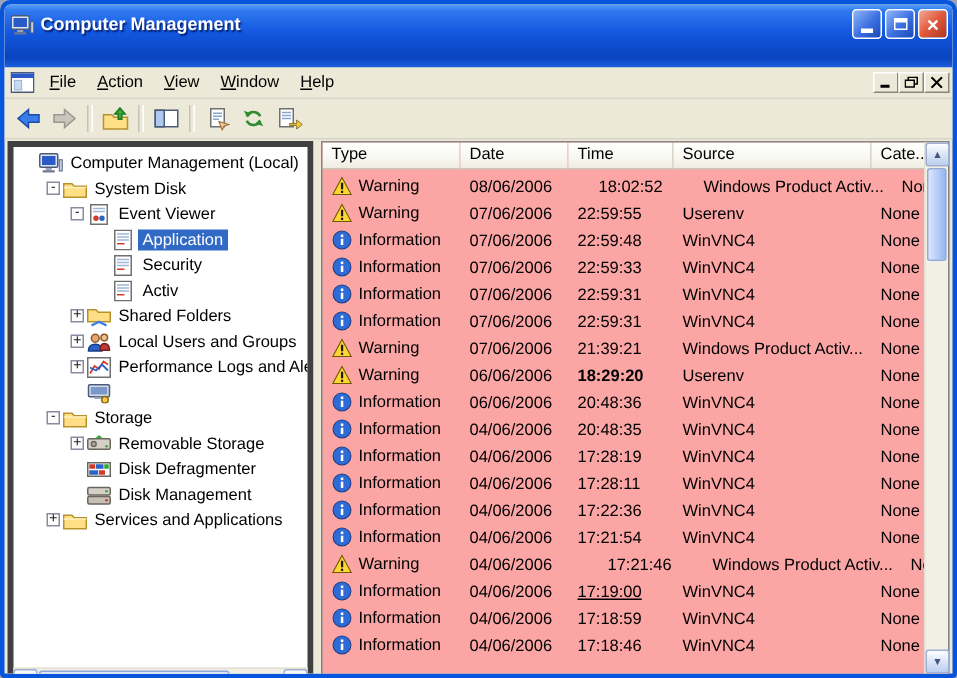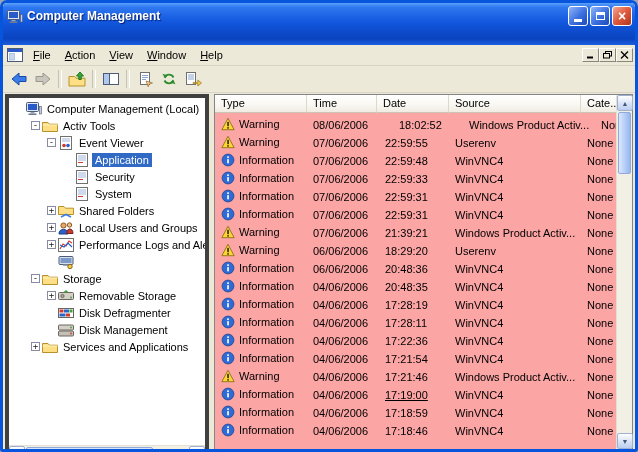--- a/index.html
+++ b/index.html
@@ -234,21 +234,21 @@
           <div class="tree-row" style="padding-left: 20px;">
             <span class="expander">
               <span class="box">-</span>
             </span>
             <span class="tree-icon">
               <svg width="16" height="14" viewBox="0 0 16 14">
                 <path d="M0.5 3.5 L6 3.5 L7.5 5.2 L15.5 5.2 L15.5 12.5 L0.5 12.5 Z" fill="#FFDF86" stroke="#B8912C"></path>
                 <path d="M0.5 6 L15.5 6" stroke="#FFF1BE"></path>
               </svg>
             </span>
-            <span class="tree-label">Activ Tools</span>
+            <span class="tree-label">System Disk</span>
           </div>
           <div class="tree-row" style="padding-left: 36px;">
             <span class="expander">
               <span class="box">-</span>
             </span>
             <span class="tree-icon">
               <svg width="16" height="14" viewBox="0 0 16 14">
                 <rect x="2.5" y="0.5" width="11" height="13" fill="#FFFFFF" stroke="#707070"></rect>
                 <rect x="4" y="2.5" width="8" height="1" fill="#9FB6D9"></rect>
                 <rect x="4" y="4.5" width="8" height="1" fill="#9FB6D9"></rect>
@@ -288,21 +288,21 @@
             <span class="expander"></span>
             <span class="tree-icon">
               <svg width="16" height="14" viewBox="0 0 16 14">
                 <rect x="2.5" y="0.5" width="11" height="13" fill="#FFFFFF" stroke="#707070"></rect>
                 <rect x="4" y="2.5" width="8" height="1" fill="#9FB6D9"></rect>
                 <rect x="4" y="4.5" width="8" height="1" fill="#9FB6D9"></rect>
                 <rect x="4" y="6.5" width="8" height="1" fill="#9FB6D9"></rect>
                 <rect x="4" y="9" width="5" height="1" fill="#D43A2A"></rect>
               </svg>
             </span>
-            <span class="tree-label">System</span>
+            <span class="tree-label">Activ</span>
           </div>
           <div class="tree-row" style="padding-left: 36px;">
             <span class="expander">
               <span class="box">+</span>
             </span>
             <span class="tree-icon">
               <svg width="16" height="14" viewBox="0 0 16 14">
                 <path d="M0.5 2.5 L6 2.5 L7.5 4.2 L15.5 4.2 L15.5 10.5 L0.5 10.5 Z" fill="#FFDF86" stroke="#B8912C"></path>
                 <path d="M3 13 L8 10.5 L13 13" fill="none" stroke="#3A7CE8" stroke-width="1.6"></path>
               </svg>
@@ -424,22 +424,22 @@
           </button>
       </div>
     </div>
 
     <div class="splitter"></div>
 
     <div class="list-pane">
       <div class="list-main">
         <div class="header-row">
             <div class="header-cell" style="width: 92px;">Type</div>
+            <div class="header-cell" style="width: 72px;">Date</div>
             <div class="header-cell" style="width: 70px;">Time</div>
-            <div class="header-cell" style="width: 72px;">Date</div>
             <div class="header-cell" style="width: 132px;">Source</div>
             <div class="header-cell" style="width: 80px;">Cate...</div>
           </div>
         <div class="rows">
             <div class="lv-row">
               <div class="cell type-cell" style="width: 92px;">
                 <span class="evt-icon">
                   <svg width="14" height="14" viewBox="0 0 16 16">
                     <path d="M8 1.5 L15 14.5 L1 14.5 Z" fill="#FFD531" stroke="#6A5A00" stroke-width="0.8"></path>
                     <rect x="7.2" y="5.5" width="1.7" height="5" fill="#1A1A1A"></rect>
@@ -554,21 +554,21 @@
                 <span class="evt-icon">
                   <svg width="14" height="14" viewBox="0 0 16 16">
                     <path d="M8 1.5 L15 14.5 L1 14.5 Z" fill="#FFD531" stroke="#6A5A00" stroke-width="0.8"></path>
                     <rect x="7.2" y="5.5" width="1.7" height="5" fill="#1A1A1A"></rect>
                     <rect x="7.2" y="11.6" width="1.7" height="1.7" fill="#1A1A1A"></rect>
                   </svg>
                 </span>
                 <span>Warning</span>
               </div>
               <div class="cell" style="width: 72px;">06/06/2006</div>
-              <div class="cell" style="width: 70px;">18:29:20</div>
+              <div class="cell" style="width: 70px; font-weight: bold;">18:29:20</div>
               <div class="cell" style="width: 132px;">Userenv</div>
               <div class="cell" style="width: 80px;">None</div>
             </div>
             <div class="lv-row">
               <div class="cell type-cell" style="width: 92px;">
                 <span class="evt-icon">
                   <svg width="14" height="14" viewBox="0 0 16 16">
                     <circle cx="8" cy="8" r="6.8" fill="#2E6BD6" stroke="#1A3E86" stroke-width="0.8"></circle>
                     <rect x="7.1" y="7" width="1.9" height="4.8" fill="#fff"></rect>
                     <rect x="7.1" y="3.8" width="1.9" height="2" fill="#fff"></rect>
@@ -666,21 +666,21 @@
                 <span class="evt-icon">
                   <svg width="14" height="14" viewBox="0 0 16 16">
                     <path d="M8 1.5 L15 14.5 L1 14.5 Z" fill="#FFD531" stroke="#6A5A00" stroke-width="0.8"></path>
                     <rect x="7.2" y="5.5" width="1.7" height="5" fill="#1A1A1A"></rect>
                     <rect x="7.2" y="11.6" width="1.7" height="1.7" fill="#1A1A1A"></rect>
                   </svg>
                 </span>
                 <span>Warning</span>
               </div>
               <div class="cell" style="width: 72px;">04/06/2006</div>
-              <div class="cell" style="width: 70px;">17:21:46</div>
+              <div class="cell" style="width: 70px; margin-left: 20px;">17:21:46</div>
               <div class="cell" style="width: 132px;">Windows Product Activ...</div>
               <div class="cell" style="width: 80px;">None</div>
             </div>
             <div class="lv-row">
               <div class="cell type-cell" style="width: 92px;">
                 <span class="evt-icon">
                   <svg width="14" height="14" viewBox="0 0 16 16">
                     <circle cx="8" cy="8" r="6.8" fill="#2E6BD6" stroke="#1A3E86" stroke-width="0.8"></circle>
                     <rect x="7.1" y="7" width="1.9" height="4.8" fill="#fff"></rect>
                     <rect x="7.1" y="3.8" width="1.9" height="2" fill="#fff"></rect>

